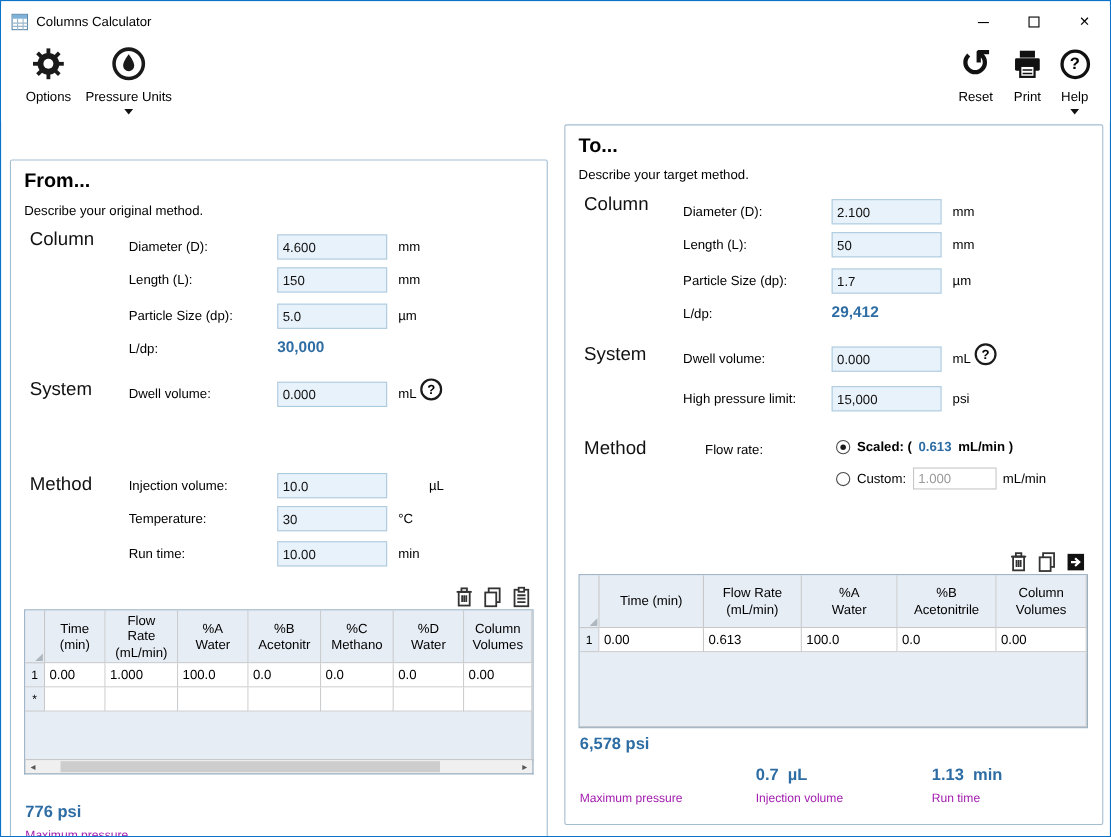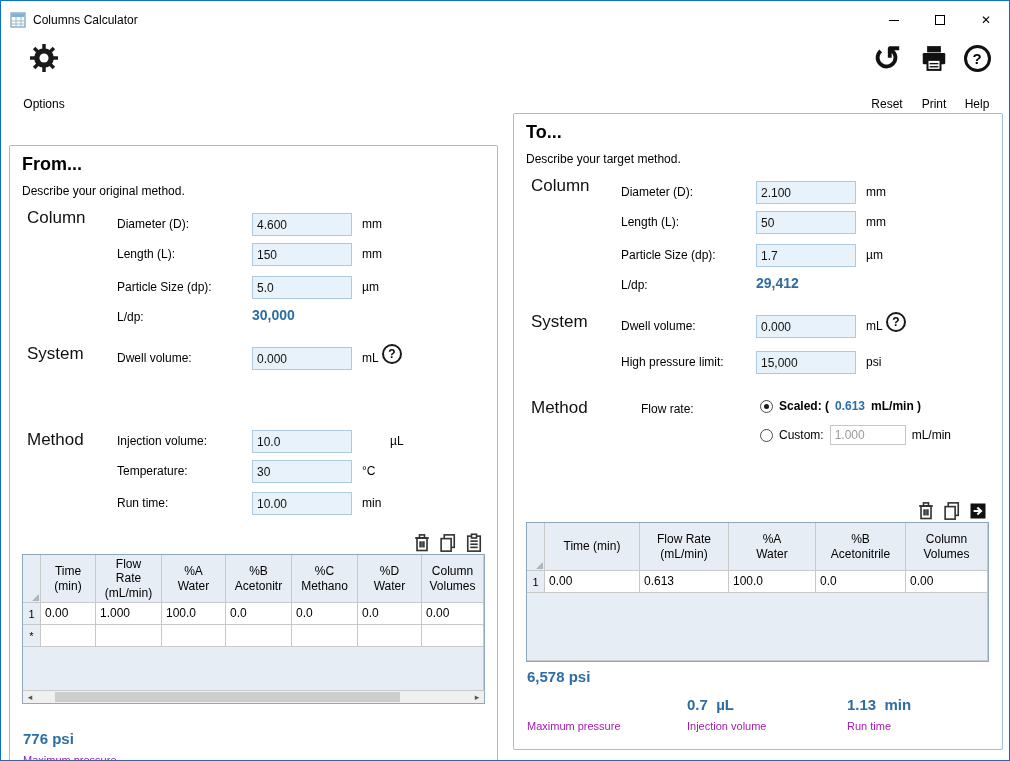--- a/index.html
+++ b/index.html
@@ -14,21 +14,21 @@
   .app-icon { width:16px; height:16px; margin:0 7px 0 9px; }
   .title-text { font-size:12px; }
   .win-controls { margin-left:auto; display:flex; height:100%; }
   .win-btn { width:46px; display:flex; align-items:center; justify-content:center; font-size:12px; cursor:pointer; }
   .min-glyph { display:block; width:10px; height:1px; background:#000; }
   .max-glyph { display:block; width:10px; height:10px; border:1px solid #000; }
   
   .toolbar { position:absolute; top:30px; left:0; right:0; height:80px; background:#fff; }
   .tool { position:absolute; top:8px; text-align:center; cursor:pointer; }
   .tool .ticon-box { height:38px; display:flex; align-items:center; justify-content:center; }
-  .tool .tlabel { font-size:12px; margin-top:20px; }
+  .tool .tlabel { font-size:12px; margin-top:4px; }
   .caret { width:0; height:0; border-left:4px solid transparent; border-right:4px solid transparent; border-top:5px solid #111; margin:4px auto 0; }
   .reset-glyph { font-size:34px; line-height:34px; font-weight:bold; color:#111; }
   .circle-q { display:inline-block; width:27px; height:27px; border:3px solid #111; border-radius:50%; font-size:15px; font-weight:bold; line-height:21px; text-align:center; }
   
   .panel { position:absolute; top:112px; height:637px; background:#fff; border:1px solid #a3bdd1; border-radius:2px; }
   .p-title { position:absolute; left:12px; top:8px; font-size:18px; font-weight:700; }
   .p-sub { position:absolute; left:12px; top:38px; font-size:12px; }
   .sec { position:absolute; left:17px; font-size:17px; color:#111; }
   .flabel { position:absolute; left:107px; font-size:12px; }
   .fin { position:absolute; left:242px; width:100px; height:23px; background:#e8f2fb; border:1px solid #aecade; font-size:12px; padding:0 4px; font-family:inherit; color:#111; }
@@ -104,20 +104,30 @@
           <rect x="10.7" y="1.5" width="2.6" height="5" transform="rotate(270 12 12)"></rect>
           <rect x="10.7" y="1.5" width="2.6" height="5" transform="rotate(315 12 12)"></rect>
           <circle cx="12" cy="12" r="7.4"></circle>
         </g>
         <circle cx="12" cy="12" r="3.4" fill="#fff"></circle>
       </svg>
     </div>
     <div class="tlabel">Options</div>
   </div>
 
+  <div class="tool" style="left:72px; width:88px;">
+    <div class="ticon-box">
+      <svg width="32" height="32" viewBox="0 0 24 24">
+        <circle cx="12" cy="12" r="10" fill="none" stroke="#1a1a1a" stroke-width="2.4"></circle>
+        <path d="M12 5.5 C12 5.5 8.2 10.4 8.2 13.2 A3.8 3.8 0 0 0 15.8 13.2 C15.8 10.4 12 5.5 12 5.5 Z" fill="#1a1a1a"></path>
+      </svg>
+    </div>
+    <div class="tlabel">Pressure Units</div>
+    <div class="caret"></div>
+  </div>
 
   <div class="tool" style="left:858px; width:56px;">
     <div class="ticon-box">
         <span class="reset-glyph">↺</span>
       </div>
     <div class="tlabel">Reset</div>
   </div>
 
   <div class="tool" style="left:912px; width:42px;">
     <div class="ticon-box">

